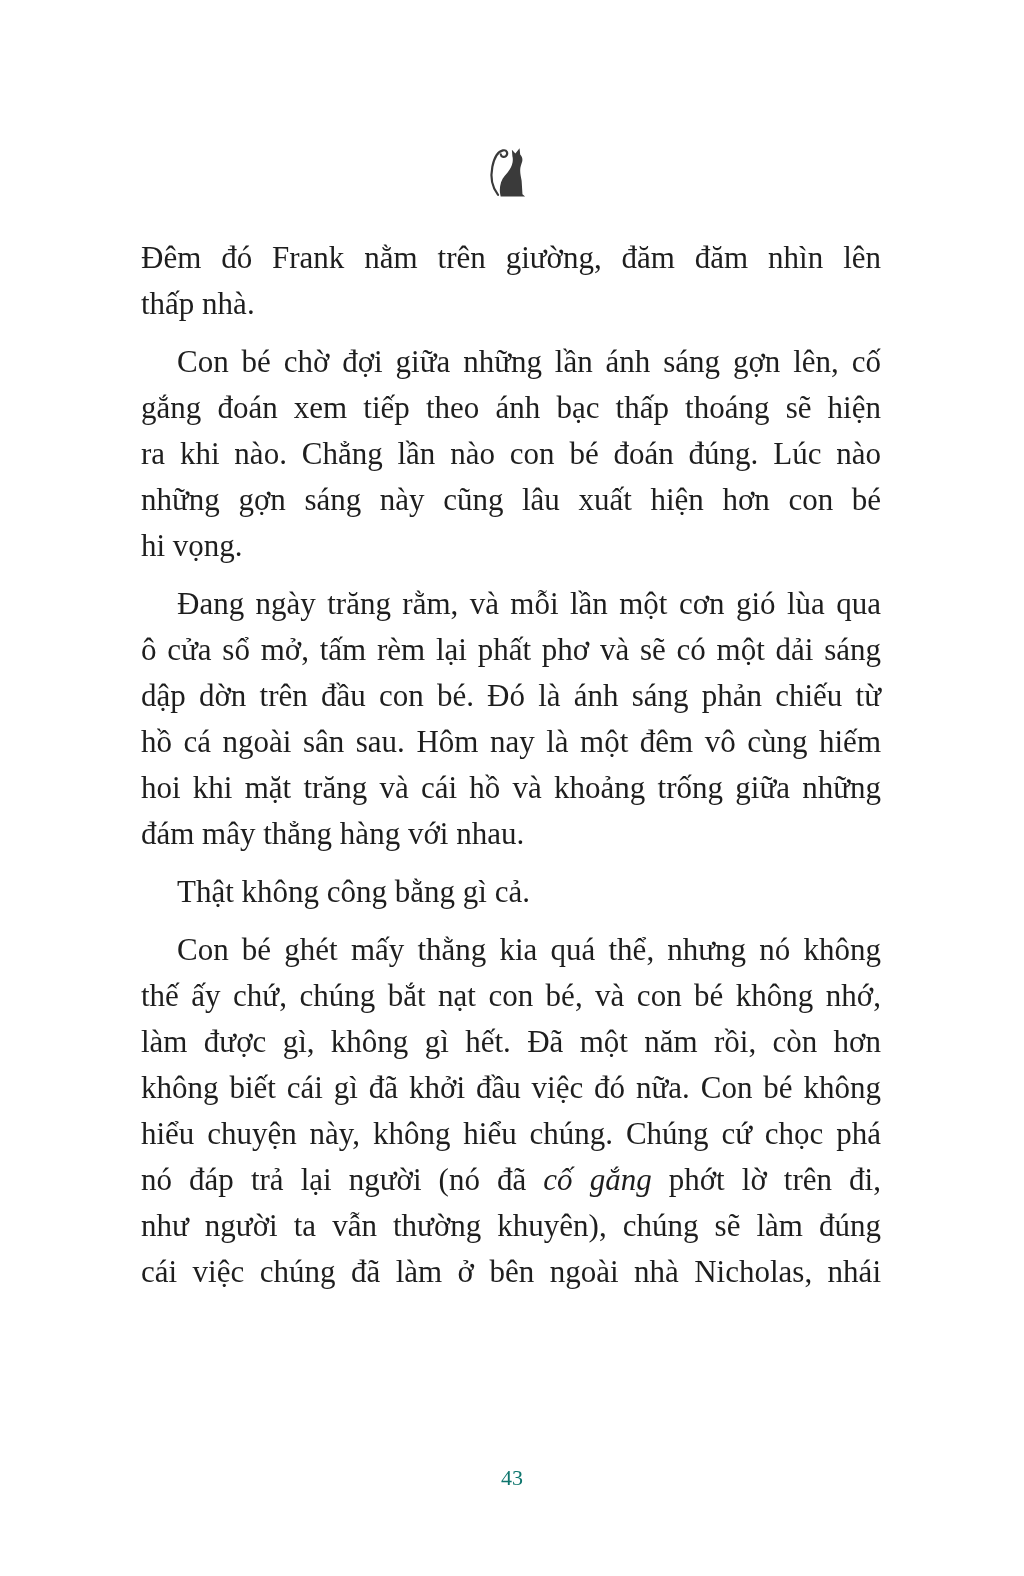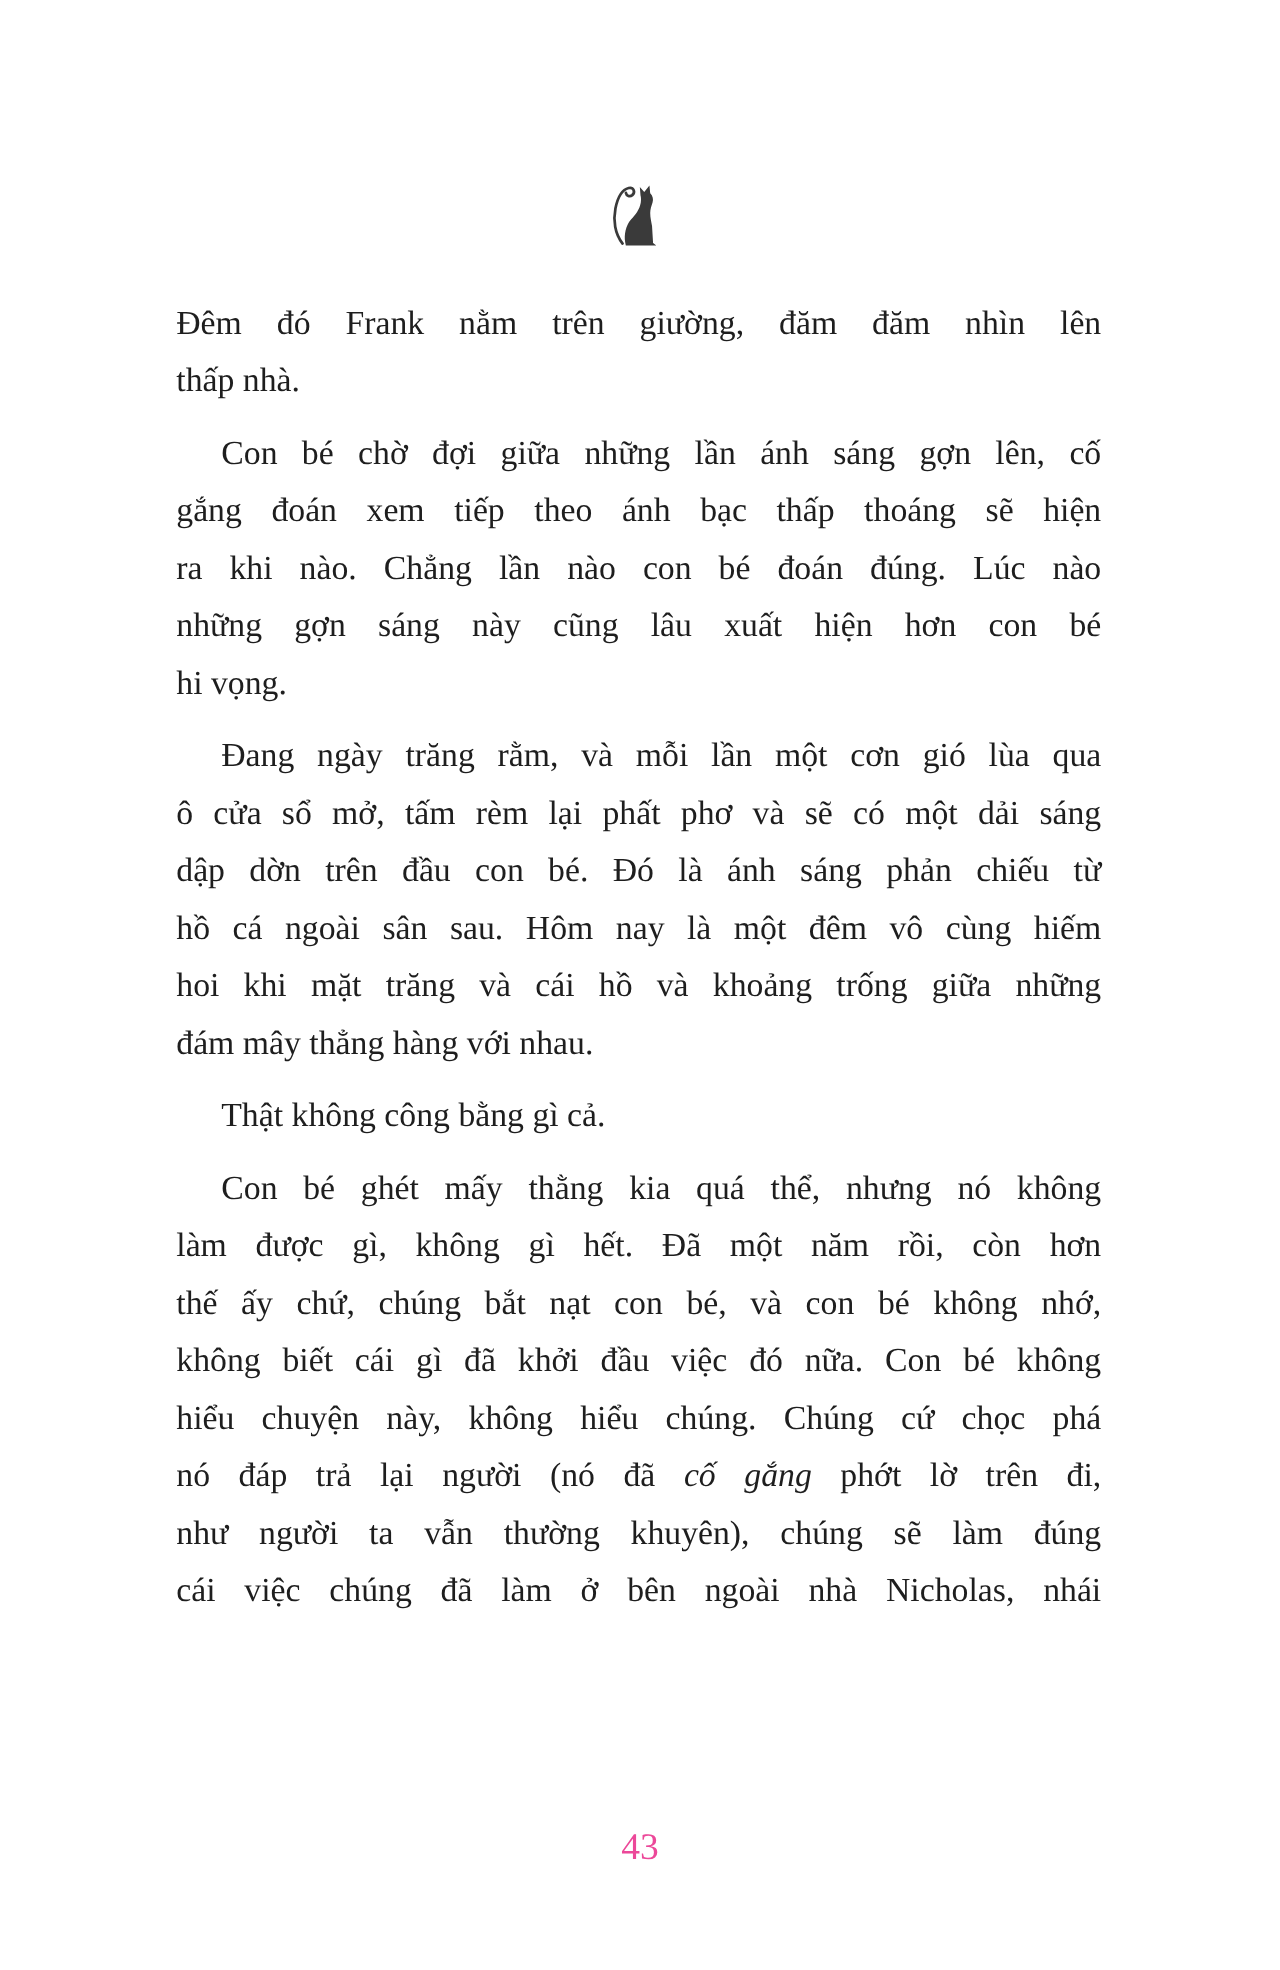--- a/index.html
+++ b/index.html
@@ -21,21 +21,21 @@
     top: 145px;
     left: 487px;
     width: 46px;
     height: 54px;
   }
   .text-block {
     position: absolute;
     left: 141px;
     top: 235px;
     width: 740px;
-    font-size: 27px;
+    font-size: 31px;
     line-height: 46px;
     text-rendering: optimizeLegibility;
   }
   .para {
     margin: 0 0 12px 0;
   }
   .para:last-child { margin-bottom: 16px; }
   .line {
     text-align: justify;
     text-align-last: justify;
@@ -49,23 +49,23 @@
   }
   .line em {
     font-style: italic;
   }
   .page-number {
     position: absolute;
     top: 1460px;
     left: 0;
     width: 100%;
     text-align: center;
-    font-size: 30px;
+    font-size: 22px;
     line-height: 36px;
-    color: #ec4899;
+    color: #0f766e;
   }
 </style>
 </head>
 <body>
 
 <div class="page">
 
   <svg class="ornament" viewBox="0 0 44 52" xmlns="http://www.w3.org/2000/svg" aria-hidden="true">
 
     <path d="M 10.5,48 C 4.5,40.5 3.2,30 5,21 C 6.6,13 10.2,6.4 15.2,5.2 C 19,4.3 20.6,8.4 18,10.7 C 16.1,12.3 13.5,11.3 13.1,9.0" fill="none" stroke="#3a3a3a" stroke-width="2.1" stroke-linecap="round"></path>
@@ -105,22 +105,22 @@
         <div class="line"><span>dập dờn trên đầu con bé. Đó là ánh sáng phản chiếu từ</span></div>
         <div class="line"><span>hồ cá ngoài sân sau. Hôm nay là một đêm vô cùng hiếm</span></div>
         <div class="line"><span>hoi khi mặt trăng và cái hồ và khoảng trống giữa những</span></div>
         <div class="line lastline"><span>đám mây thẳng hàng với nhau.</span></div>
       </div>
       <div class="para">
         <div class="line lastline firstline"><span>Thật không công bằng gì cả.</span></div>
       </div>
       <div class="para">
         <div class="line firstline"><span>Con bé ghét mấy thằng kia quá thể, nhưng nó không</span></div>
+        <div class="line"><span>thế ấy chứ, chúng bắt nạt con bé, và con bé không nhớ,</span></div>
         <div class="line"><span>làm được gì, không gì hết. Đã một năm rồi, còn hơn</span></div>
-        <div class="line"><span>thế ấy chứ, chúng bắt nạt con bé, và con bé không nhớ,</span></div>
         <div class="line"><span>không biết cái gì đã khởi đầu việc đó nữa. Con bé không</span></div>
         <div class="line"><span>hiểu chuyện này, không hiểu chúng. Chúng cứ chọc phá</span></div>
         <div class="line"><span>nó đáp trả lại người (nó đã </span><em>cố gắng</em><span> phớt lờ trên đi,</span></div>
         <div class="line"><span>như người ta vẫn thường khuyên), chúng sẽ làm đúng</span></div>
         <div class="line"><span>cái việc chúng đã làm ở bên ngoài nhà Nicholas, nhái</span></div>
       </div>
     </div>
 
   <div class="page-number">43</div>
 

